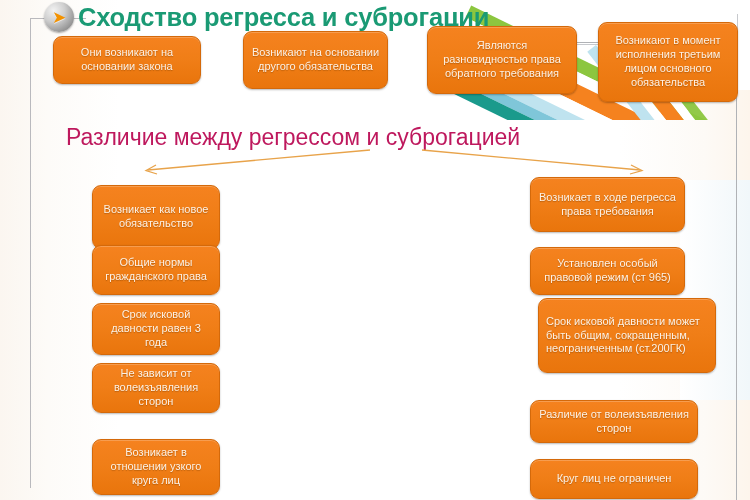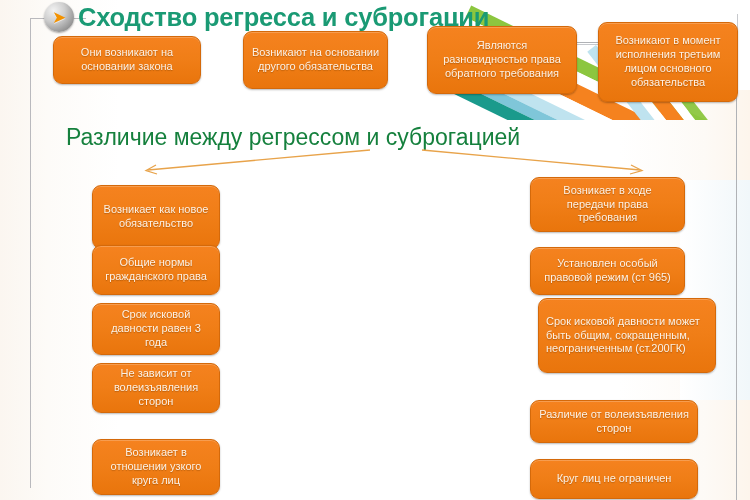--- a/index.html
+++ b/index.html
@@ -121,21 +121,21 @@
     font-weight: bold;
     color: #1a9a74;
     letter-spacing: -0.2px;
     white-space: nowrap;
   }
 
   .subtitle {
     position: absolute;
     left: 66px; top: 124px;
     font-size: 23px;
-    color: #15803d;
+    color: #be185d;
     white-space: nowrap;
   }
 
   
   .split-arrows {
     position: absolute;
     left: 140px; top: 148px;
     width: 510px; height: 36px;
     pointer-events: none;
   }
@@ -239,21 +239,21 @@
     <span>Срок исковой давности равен 3 года</span>
   </div>
   <div class="obox" style="left:92px; top:363px; width:128px; height:50px;">
     <span>Не зависит от волеизъявления сторон</span>
   </div>
   <div class="obox" style="left:92px; top:439px; width:128px; height:56px;">
     <span>Возникает в отношении узкого круга лиц</span>
   </div>
 
   <div class="obox" style="left:530px; top:177px; width:155px; height:55px;">
-    <span>Возникает в ходе передачи права требования</span>
+    <span>Возникает в ходе регресса права требования</span>
   </div>
   <div class="obox" style="left:530px; top:247px; width:155px; height:48px;">
     <span>Установлен особый правовой режим (ст 965)</span>
   </div>
   <div class="obox left-align" style="left:538px; top:298px; width:178px; height:75px;">
     <span>Срок исковой давности может быть общим, сокращенным, неограниченным (ст.200ГК)</span>
   </div>
   <div class="obox" style="left:530px; top:400px; width:168px; height:43px;">
     <span>Различие от волеизъявления сторон</span>
   </div>

